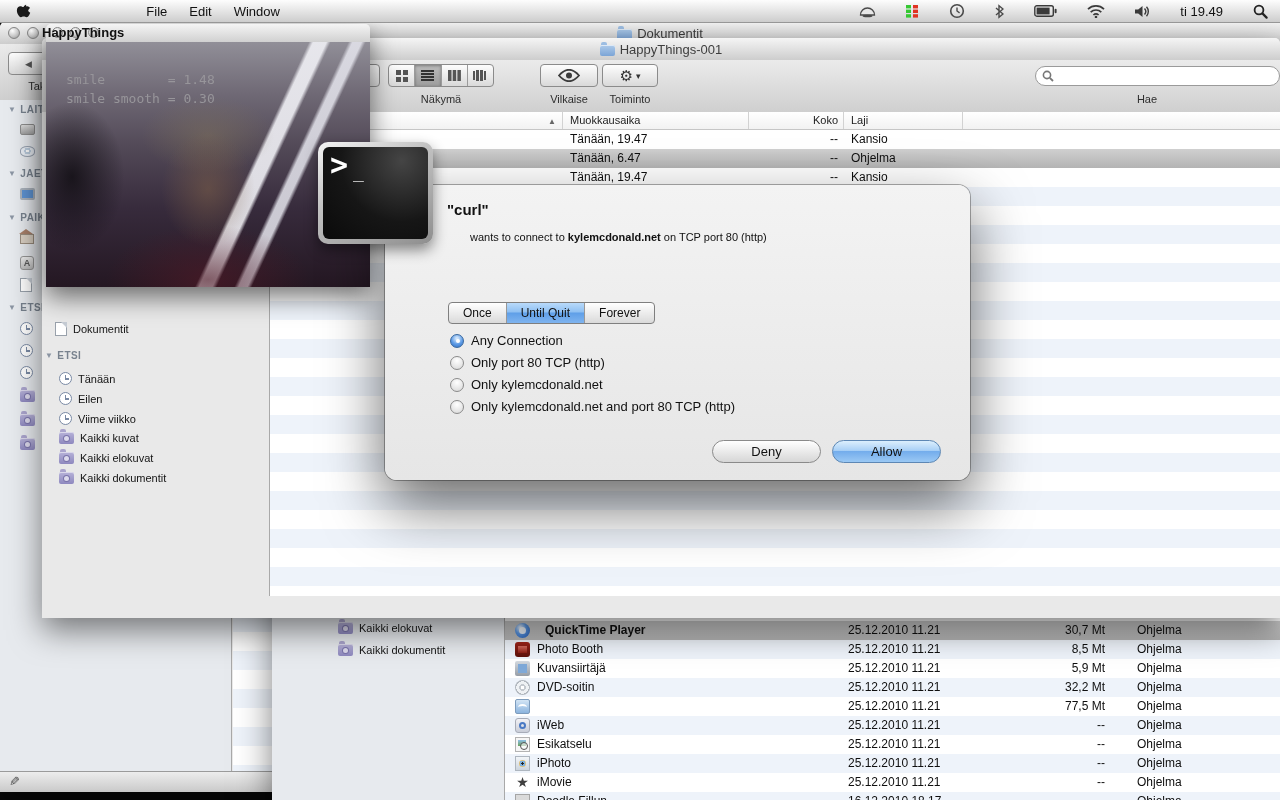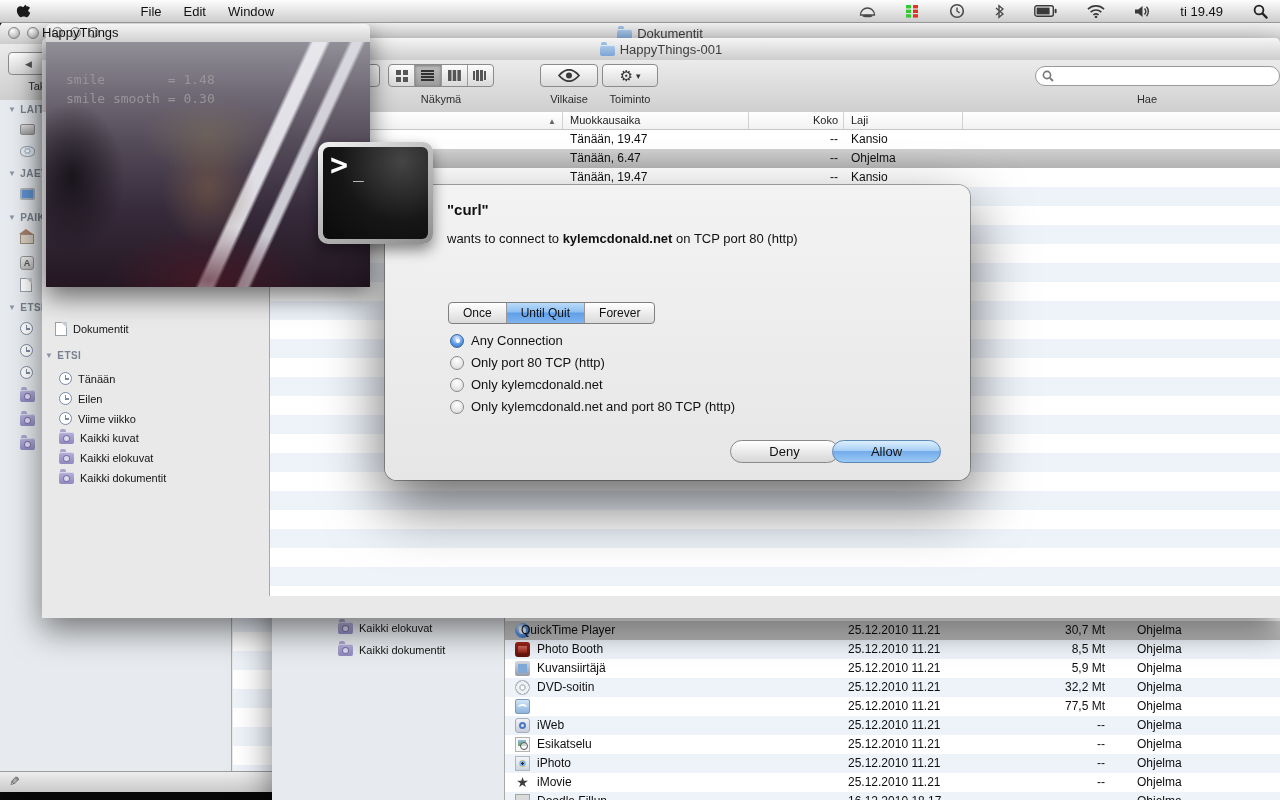--- a/index.html
+++ b/index.html
@@ -78,21 +78,21 @@
   .ai-prev::after{content:"";position:absolute;left:2px;top:2px;width:8px;height:6px;background:linear-gradient(#8ec0e8,#6aa05e);}
   .ai-prev::before{content:"";position:absolute;right:1px;bottom:1px;width:6px;height:6px;border:1.5px solid #555;border-radius:50%;z-index:1;background:rgba(255,255,255,.6);}
   .ai-iphoto{background:linear-gradient(#f2f5f8,#ccd5de);border:1px solid #aeb6bf;}
   .ai-iphoto::after{content:"";position:absolute;inset:3px;border-radius:50%;background:radial-gradient(circle,#222 25%,#7fb2e0 26% 60%,#e8c06a 61%);}
   .ai-star{color:#3f3f3f;font-size:14px;line-height:15px;text-align:center;}
   .ai-doodle{background:#dadada;border:1px solid #a5a5a5;}
   
   .dialog{position:absolute;border-radius:12px;background:linear-gradient(#f3f3f3,#e6e6e6);
     box-shadow:0 25px 60px rgba(0,0,0,.6),0 0 0 1px rgba(120,120,120,.6);}
   .dlg-title{position:absolute;font-size:15px;font-weight:bold;color:#111;}
-  .dlg-msg{position:absolute;font-size:13px;color:#111;}
+  .dlg-msg{position:absolute;font-size:11px;color:#111;margin-left:23px;}
   .segc{position:absolute;display:inline-flex;border:1px solid #7f7f7f;border-radius:4px;overflow:hidden;
     background:linear-gradient(#ffffff,#dadada);font-size:12px;color:#111;}
   .segc span{padding:3px 14px;border-left:1px solid #989898;}
   .segc span:first-child{border-left:none;}
   .segc span.on{background:linear-gradient(#b9dafa 0%,#8fc0f2 45%,#5f9fe8 50%,#7fb4ef 100%);}
   .radio-row{position:absolute;display:flex;align-items:center;gap:7px;font-size:13px;color:#111;}
   .radio{width:14px;height:14px;border-radius:50%;border:1px solid #8a8a8a;box-sizing:border-box;
     background:radial-gradient(circle at 50% 30%,#fff,#d6d6d6);}
   .radio.on{border-color:#39689e;background:radial-gradient(circle at 50% 30%,#cfe4fa 10%,#5d9be6 55%,#2f6cc0);position:relative;}
   .radio.on::after{content:"";position:absolute;left:4.5px;top:4.5px;width:4px;height:4px;border-radius:50%;background:#fff;}
@@ -115,21 +115,21 @@
   .term{position:absolute;border-radius:10px;background:linear-gradient(150deg,#f4f4f4,#c2c2c2 40%,#8e8e8e);
     box-shadow:0 6px 14px rgba(0,0,0,.45);padding:5px;box-sizing:border-box;}
   .term .scr{position:absolute;inset:5px;border-radius:6px;background:radial-gradient(circle at 75% 15%,#454545,#161616 55%,#0a0a0a);}
   .term .pr{position:absolute;left:7px;top:0px;color:#fff;font-size:30px;font-weight:bold;font-family:"DejaVu Sans Mono",monospace;}
   .term .cu{position:absolute;left:30px;top:14px;color:#eee;font-size:18px;font-family:"DejaVu Sans Mono",monospace;}
   
   .menubar{position:absolute;left:0;top:0;width:1280px;height:22px;z-index:60;
     background:linear-gradient(#fdfdfd,#cdcdcd);border-bottom:1px solid rgba(0,0,0,.4);
     display:flex;align-items:center;font-size:13px;color:#111;}
   .menubar .mitem{padding:0 11px;}
-  .menubar .appname{font-weight:normal;padding:0 11px;margin-top:42px;}
+  .menubar .appname{font-weight:bold;padding:0 11px;margin-top:42px;}
   .mb-right{margin-left:auto;display:flex;align-items:center;gap:30px;padding-right:12px;}
   .mb-clock{font-size:13px;}
   .bottombar{position:absolute;background:linear-gradient(#ededed,#c9c9c9);border-top:1px solid #9b9b9b;}
   .pencil{font-size:13px;color:#4a4a4a;transform:scaleX(-1);display:inline-block;}
   svg{display:block;}
 </style>
 </head>
 <body>
 
 <div class="win" style="left:0;top:22px;width:1320px;height:770px;">
@@ -205,21 +205,21 @@
         <span>Kaikki elokuvat</span>
     </div>
     <div class="sb-item" style="left:66px;top:584px;">
       <span class="i-smart"></span>
         <span>Kaikki dokumentit</span>
     </div>
   </div>
   <div class="abs" style="left:233px;top:0;right:0;bottom:0;background:#fff;">
     <div class="lrow sel-gray" style="top:561px;left:0;right:0;">
       <span class="ai ai-qt" style="left:10px;top:2px;"></span>
-      <span style="left:16px;">QuickTime Player</span>
+      <span style="left:40px;font-weight:bold;">QuickTime Player</span>
         <span style="left:343px;">25.12.2010 11.21</span>
       <span style="left:510px;width:90px;text-align:right;">30,7 Mt</span>
         <span style="left:632px;">Ohjelma</span>
     </div>
     <div class="lrow rowblue" style="top:580px;left:0;right:0;">
       <span class="ai ai-pb" style="left:10px;top:2px;"></span>
       <span style="left:32px;">Photo Booth</span>
         <span style="left:343px;">25.12.2010 11.21</span>
       <span style="left:510px;width:90px;text-align:right;">8,5 Mt</span>
         <span style="left:632px;">Ohjelma</span>
@@ -456,21 +456,21 @@
     <span>Only port 80 TCP (http)</span>
   </div>
   <div class="radio-row" style="left:65px;top:192px;">
     <span class="radio"></span>
     <span>Only kylemcdonald.net</span>
   </div>
   <div class="radio-row" style="left:65px;top:214px;">
     <span class="radio"></span>
     <span>Only kylemcdonald.net and port 80 TCP (http)</span>
   </div>
-  <div class="pill" style="left:345px;top:255px;width:109px;">Deny</div>
+  <div class="pill" style="left:327px;top:255px;width:109px;">Deny</div>
   <div class="pill blue" style="left:447px;top:255px;width:109px;">Allow</div>
 </div>
 
 <div class="term" style="left:318px;top:142px;width:115px;height:102px;">
   <div class="scr">
     <span class="pr">&gt;</span>
     <span class="cu">_</span>
   </div>
 </div>
 

